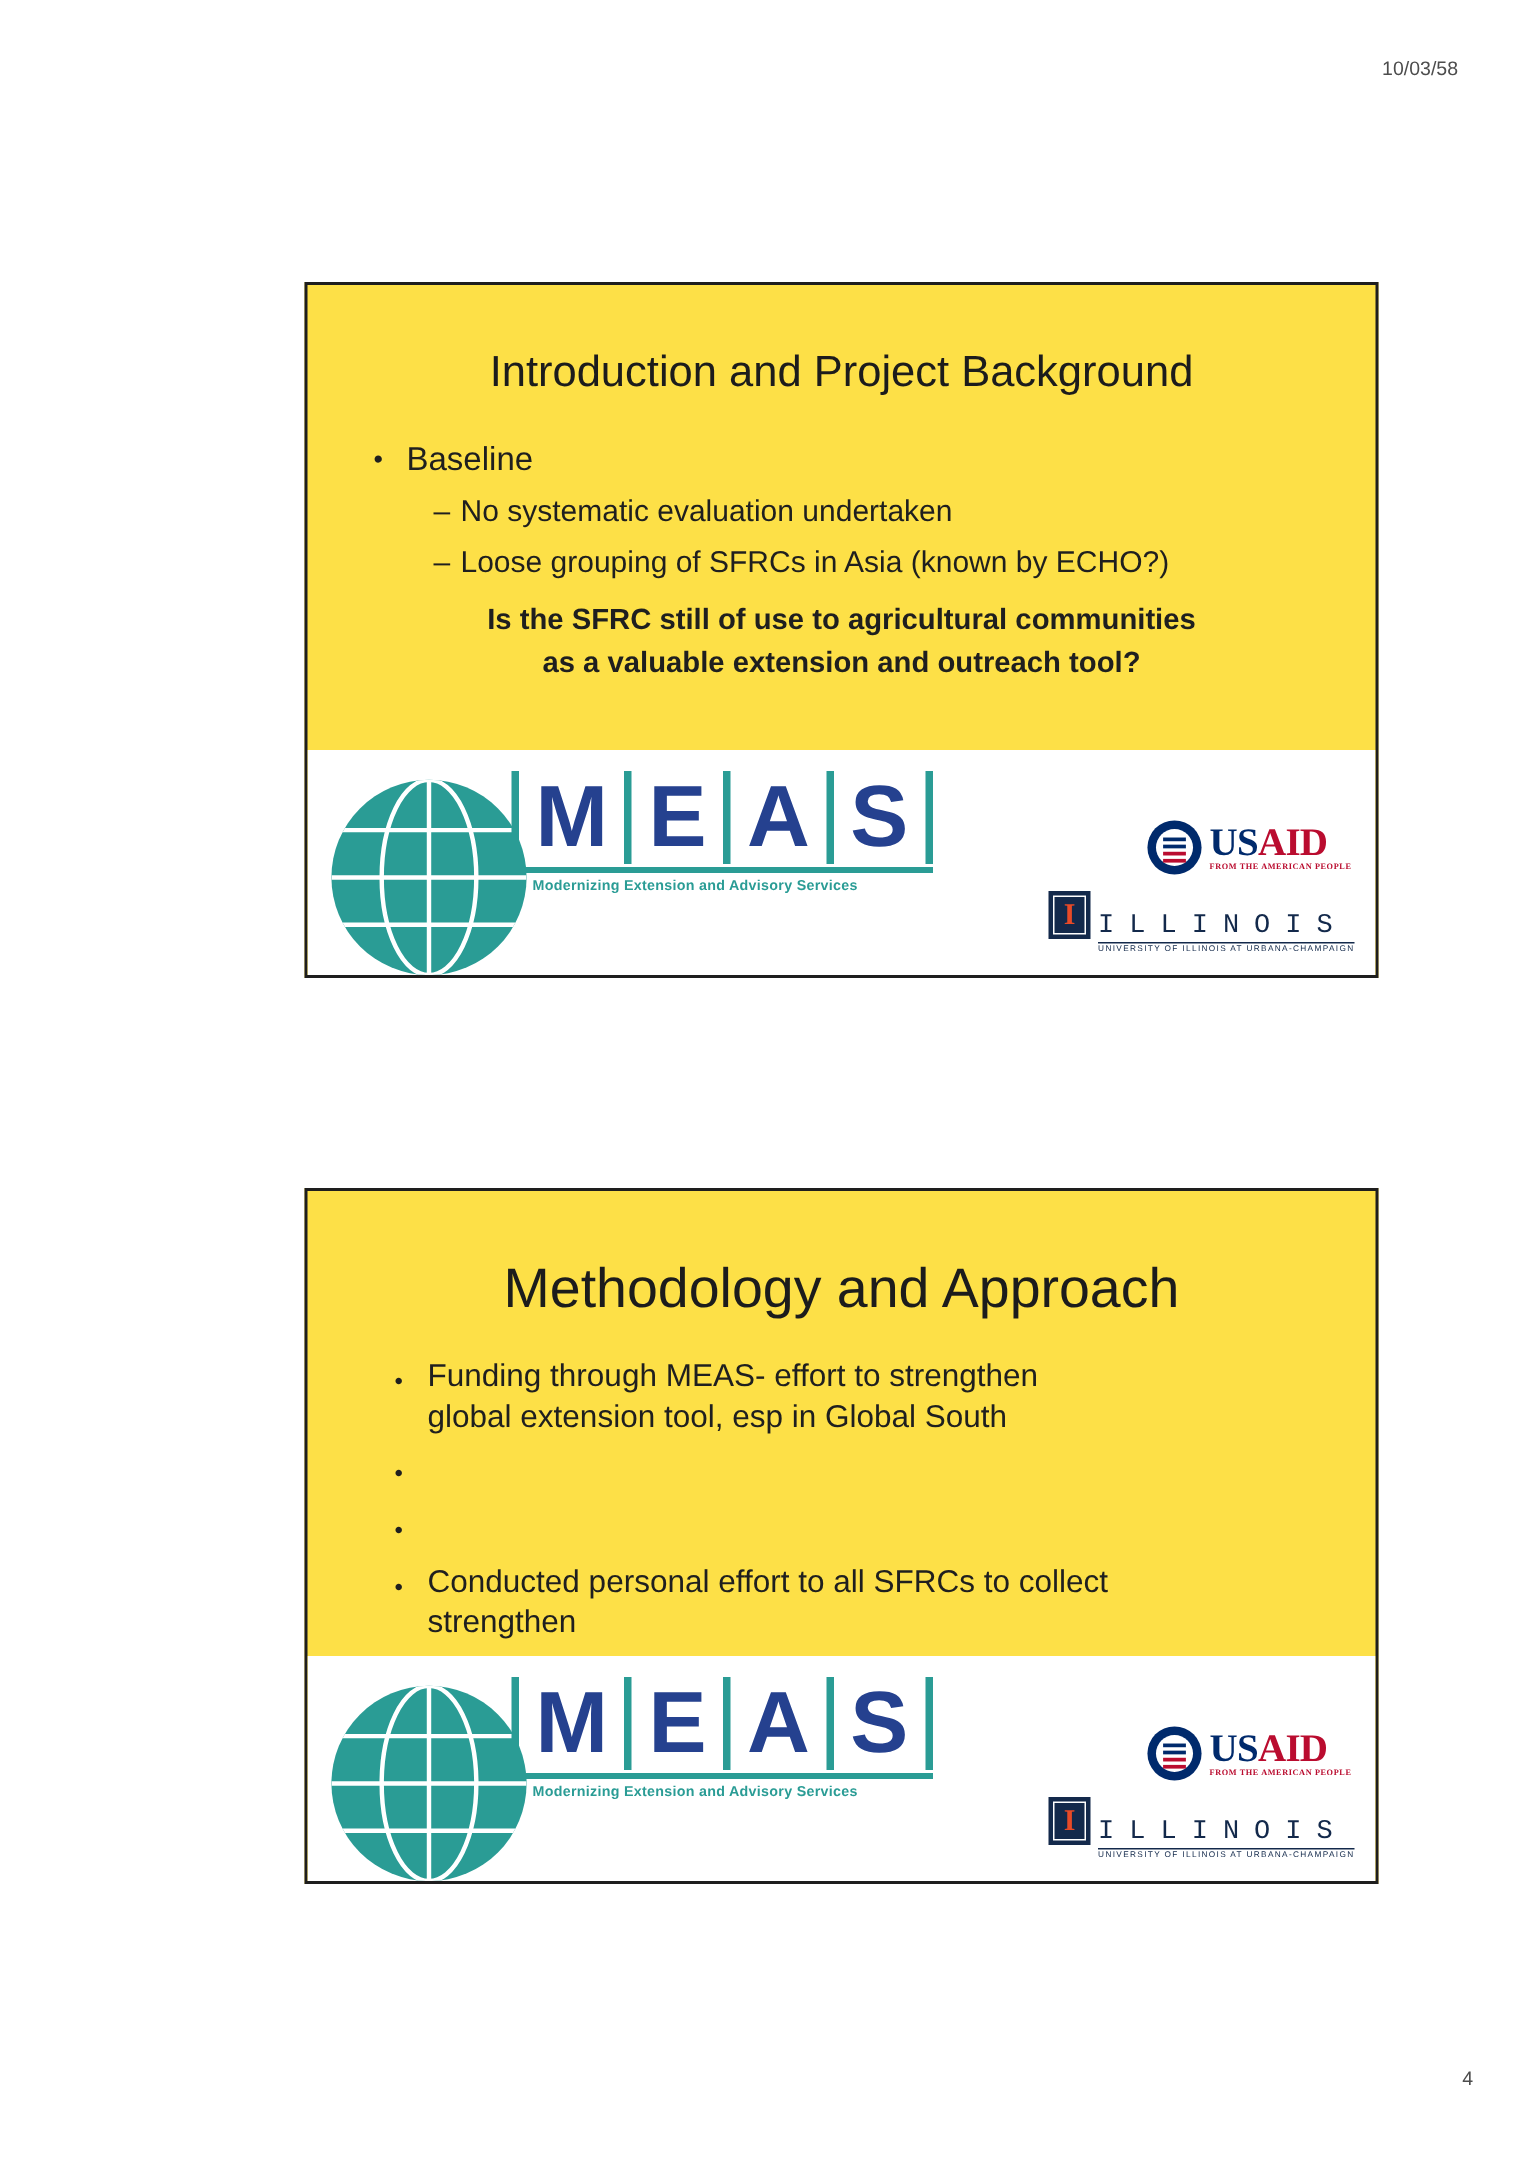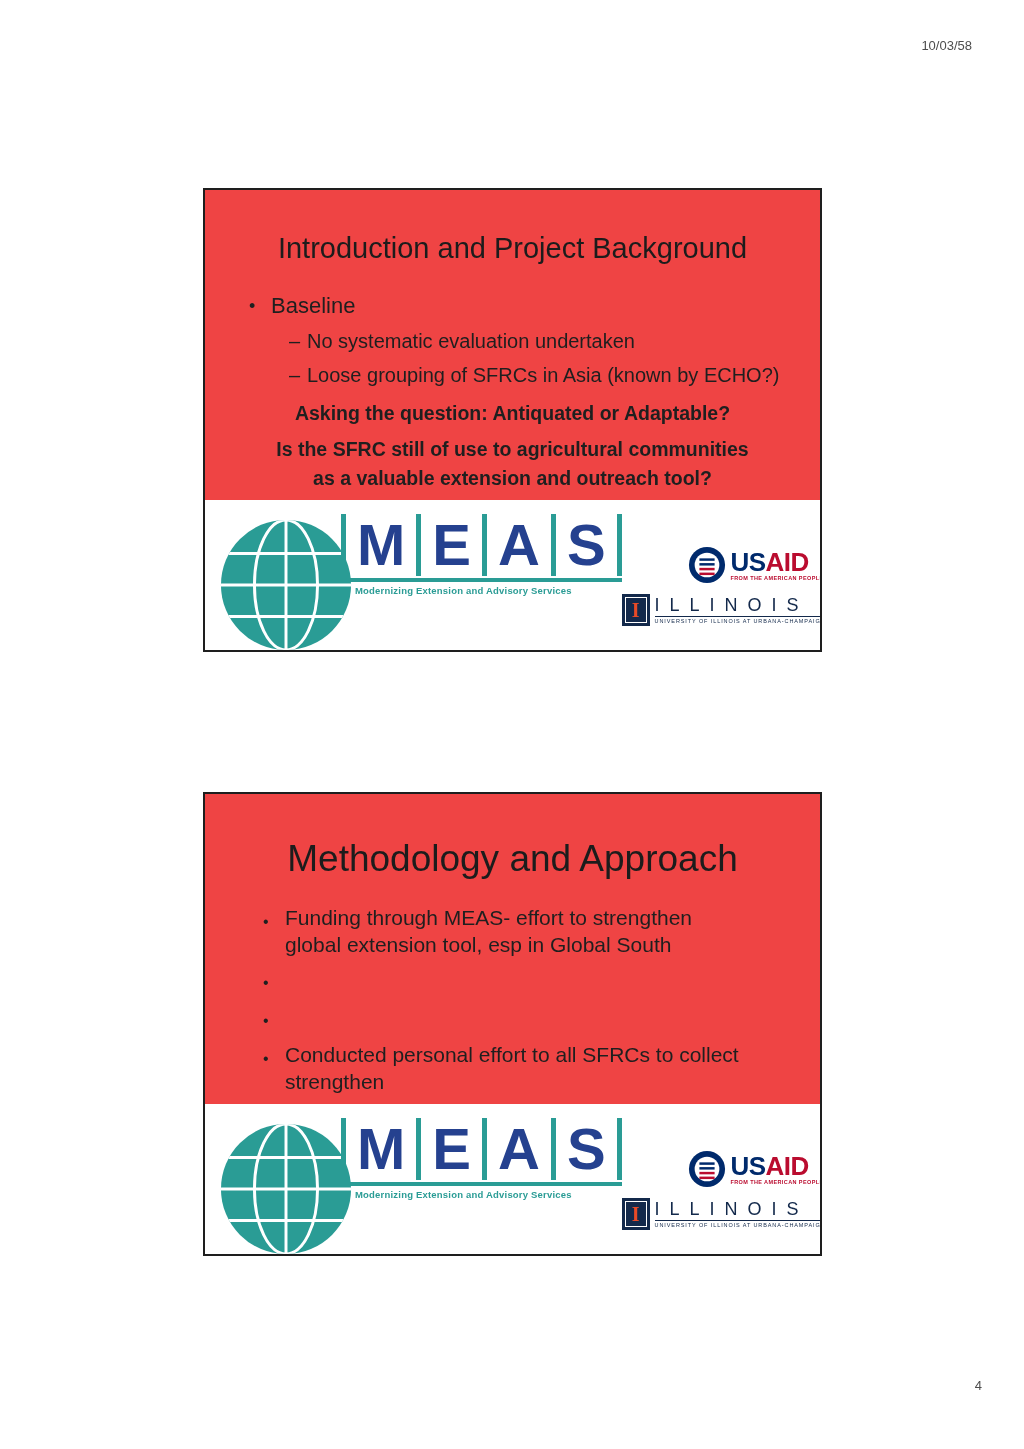--- a/index.html
+++ b/index.html
@@ -2,22 +2,22 @@
 <html><head>
 <meta charset="utf-8">
 <style>
   * { margin:0; padding:0; box-sizing:border-box; }
   html,body { width:1024px; height:1449px; background:#ffffff;
     font-family:"Liberation Sans", sans-serif; color:#1f1f1f; position:relative; }
 
   .date-stamp { position:absolute; top:38px; right:52px; font-size:13px; color:#4d4d4d; }
   .page-number { position:absolute; top:1378px; right:42px; font-size:13px; color:#4d4d4d; }
 
-  .slide { position:absolute; left:203px; width:619px; height:464px;
-    border:2px solid #1e1e1e; background:#ef4444; overflow:hidden; }
+  .slide { position:absolute; left:203px; width:716px; height:464px;
+    border:2px solid #1e1e1e; background:#fde047; overflow:hidden; }
   .slide1 { top:188px; }
   .slide2 { top:792px; }
 
   .s-title { text-align:center; color:#1c1c1c; }
   .slide1 .s-title { margin-top:42px; font-size:29px; }
   .slide2 .s-title { margin-top:44px; font-size:37px; }
 
   
   .bullet-l1 { display:flex; margin:28px 0 0 44px; font-size:22px; }
   .bullet-l1 .marker { width:22px; font-size:18px; padding-top:3px; }
@@ -46,35 +46,35 @@
     padding:0 11px; border-right:5px solid #2a9c95; }
   .meas-letter.first { border-left:5px solid #2a9c95; }
   .meas-underline { height:4px; background:#2a9c95; margin-top:2px; }
   .meas-tagline { color:#2a9c95; font-size:9.5px; font-weight:bold; margin-top:3px;
     padding-left:14px; letter-spacing:0.2px; white-space:nowrap; }
 
   
   .gov-logos { display:flex; flex-direction:column; align-items:flex-end; gap:10px;
     padding-top:38px; }
   .usaid { display:flex; align-items:center; gap:4px; margin-right:2px; }
-  .usaid-wordblock { display:flex; flex-direction:column; }
+  .usaid-wordblock { display:flex; flex-direction:column;font-family:Liberation Serif, serif; }
   .usaid-word { font-size:26px; font-weight:800; line-height:24px; letter-spacing:-0.5px; }
   .usaid-us { color:#002a6c; }
   .usaid-aid { color:#ba0c2f; }
   .usaid-tagline { font-size:5.5px; color:#ba0c2f; font-weight:bold; letter-spacing:0.4px;
     margin-top:1px; white-space:nowrap; }
   .illinois { display:flex; align-items:flex-start; gap:5px; }
   .ill-mark { width:28px; height:32px; background:#13294b; display:flex; align-items:center;
     justify-content:center; flex:0 0 auto; }
   .ill-mark-inner { border:1px solid #ffffff; width:22px; height:26px; display:flex;
     align-items:center; justify-content:center; color:#e84a27;
     font-family:"Liberation Serif", serif; font-weight:bold; font-size:20px; }
   .ill-textblock { display:flex; flex-direction:column; }
-  .ill-name { color:#13294b; font-family:Liberation Sans, sans-serif; font-size:18px;
-    letter-spacing:10px; line-height:22px; white-space:nowrap; }
+  .ill-name { color:#13294b; font-family:Liberation Mono, monospace; font-size:18px;
+    letter-spacing:10px; line-height:22px; white-space:nowrap;margin-top:12px; }
   .ill-tagline { font-size:5.5px; color:#13294b; letter-spacing:0.9px; white-space:nowrap;
     border-top:1px solid #13294b; padding-top:1px; width:fit-content; }
 </style>
 </head>
 <body>
 
 <div class="date-stamp">10/03/58</div>
 
 <div class="slide slide1">
   <div class="s-title">Introduction and Project Background</div>
@@ -87,21 +87,20 @@
   <div class="bullet-l2">
     <span class="marker">–</span>
     <span>No systematic evaluation undertaken</span>
   </div>
   <div class="bullet-l2">
     <span class="marker">–</span>
     <span>Loose grouping of SFRCs in Asia (known by ECHO?)</span>
   </div>
 
   <div class="emph-group">
-    <div class="emph-line first">Asking the question: Antiquated  or Adaptable?</div>
     <div class="emph-line">Is the SFRC still of use to agricultural communities</div>
     <div class="emph-line">as a valuable extension and outreach tool?</div>
   </div>
 
   <div class="logo-band">
     <div class="meas">
       <svg class="meas-globe" width="138" height="142" viewBox="0 0 140 140">
         <defs>
             <clipPath id="gclip1">
               <circle cx="70" cy="72" r="66"></circle>

